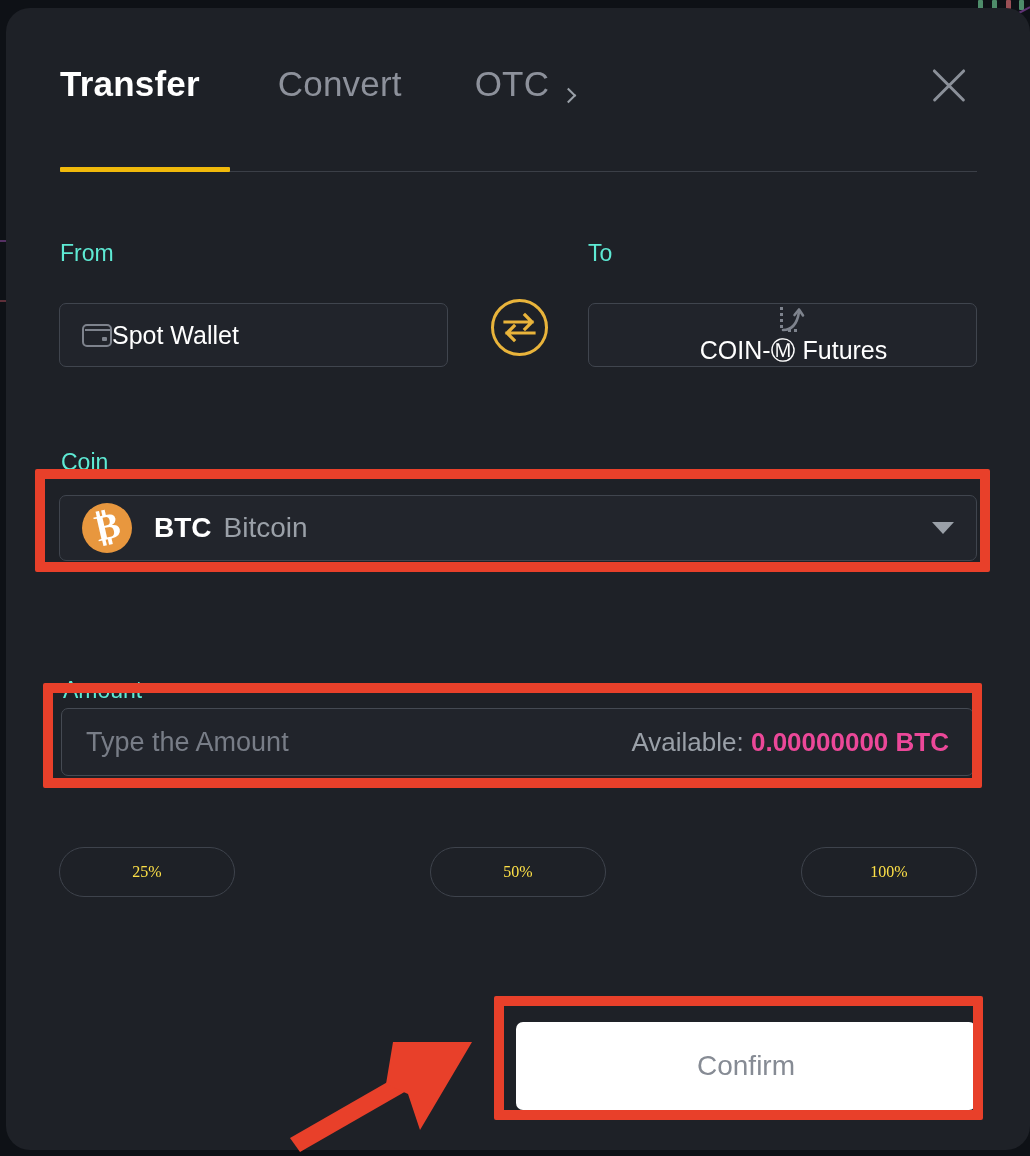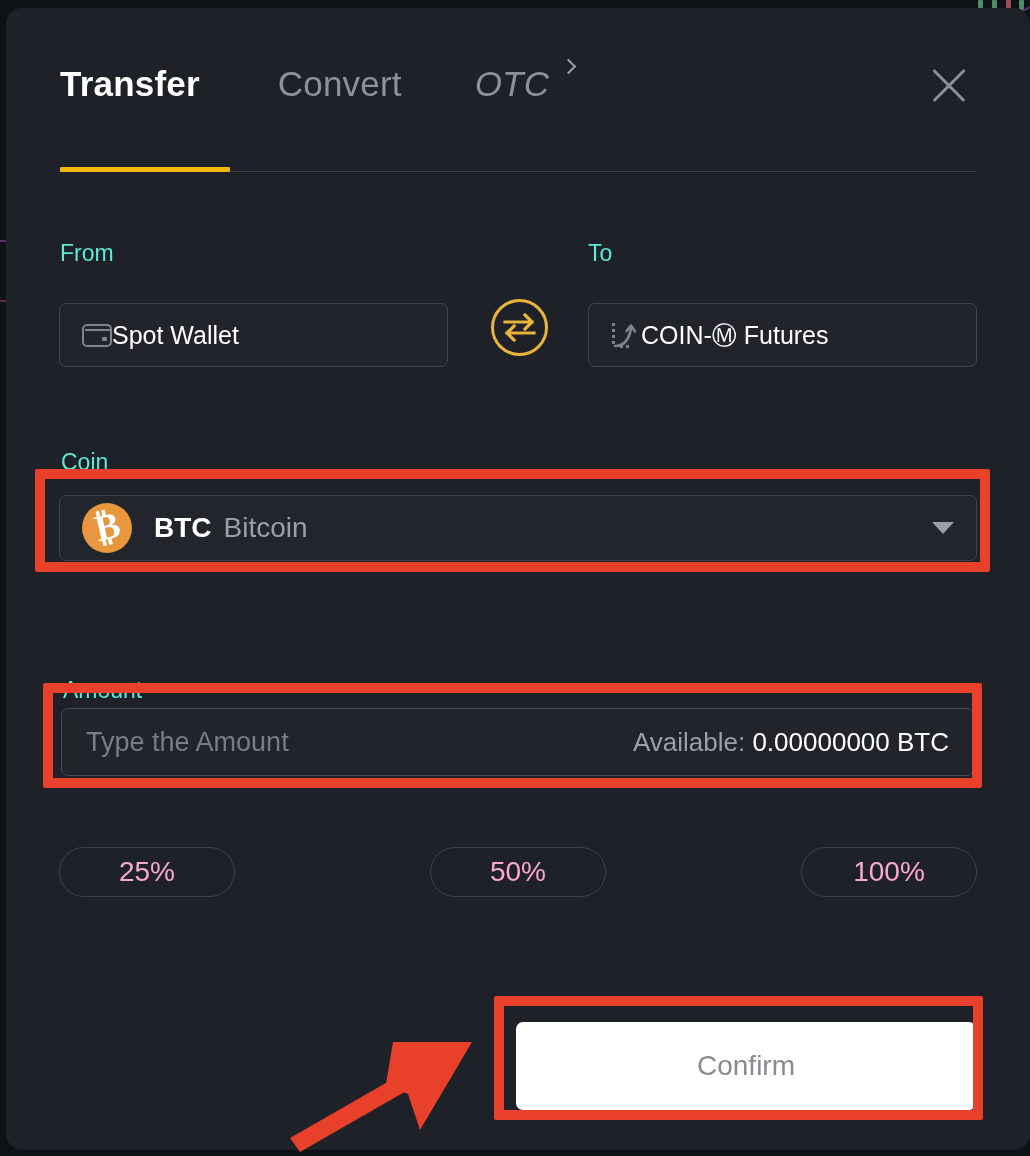--- a/index.html
+++ b/index.html
@@ -29,42 +29,42 @@
   }
 
   
   .modal {
     position: absolute;
     left: 6px;
     top: 8px;
     width: 1024px;
     height: 1142px;
     background: #1e2127;
-    border-radius: 16px;
+    border-radius: 24px;
   }
 
   
   .tabs {
     position: absolute;
     left: 54px;
     top: 56px;
     display: flex;
     align-items: baseline;
     gap: 0;
   }
   .tab {
     font-size: 35px;
     letter-spacing: .2px;
     color: #8d919b;
     white-space: nowrap;
   }
   .tab.active { color: #ffffff; font-weight: bold; }
   .tab-gap-1 { width: 78px; }
   .tab-gap-2 { width: 73px; }
-  .otc-wrap { display: flex; align-items: flex-start; gap: 14px; font-style: italic; }
+  .otc-wrap { display: flex; align-items: flex-end; gap: 14px; }
   .chev-right {
     display: inline-block;
     width: 11px; height: 11px;
     border-top: 2.5px solid #9aa0a8;
     border-right: 2.5px solid #9aa0a8;
     transform: rotate(45deg);
     position: relative;
     top: -3px;
   }
 
@@ -233,41 +233,42 @@
   .amount-ph {
     font-size: 27px;
     color: #787d87;
   }
   .avail {
     margin-left: auto;
     font-size: 26px;
     color: #9aa0a8;
     white-space: nowrap;
   }
-  .avail b { color: #ffffff; font-weight: normal; }
+  .avail b { color: #ec4899; font-weight: bold; }
 
   
   .pcts {
     position: absolute;
     left: 53px; top: 839px;
     width: 918px;
     display: flex;
     justify-content: space-between;
   }
   .pct {
     width: 176px; height: 50px;
     border: 1px solid #3e434c;
     border-radius: 25px;
     display: flex;
     align-items: center;
     justify-content: center;
-    font-size: 28px;
-    color: #f9a8d4;
+    font-size: 16px;
+    color: #fde047;
     background: #1e2127;
     cursor: pointer;
+    font-family: Liberation Serif, serif;
   }
 
   
   .confirm-btn {
     position: absolute;
     left: 510px; top: 1014px;
     width: 460px; height: 88px;
     background: #ffffff;
     border-radius: 7px;
     display: flex;
@@ -339,21 +340,21 @@
     </div>
 
     <div class="swap-btn">
       <svg width="51" height="51" viewBox="0 0 51 51">
         <path d="M11 20 H38 M31 13 L38 20 L31 27" fill="none" stroke="#e9b43b" stroke-width="3.2" stroke-linecap="square" stroke-linejoin="miter"></path>
         <path d="M40 31 H13 M20 24 L13 31 L20 38" fill="none" stroke="#e9b43b" stroke-width="3.2" stroke-linecap="square" stroke-linejoin="miter"></path>
       </svg>
     </div>
 
     <div class="field-label" style="left:582px; top:232px;">To</div>
-    <div class="wallet-box" style="left:582px; top:295px; width:389px;">
+    <div class="wallet-box" style="left:582px; top:295px; width:389px;flex-direction:column;">
       <svg class="ico-futures" viewBox="0 0 30 30">
         <g fill="#7e838d">
           <rect x="1" y="3" width="3" height="3"></rect>
           <rect x="1" y="9" width="3" height="3"></rect>
           <rect x="1" y="15" width="3" height="3"></rect>
           <rect x="1" y="21" width="3" height="3"></rect>
           <rect x="9" y="25" width="3" height="3"></rect>
           <rect x="15" y="25" width="3" height="3"></rect>
         </g>
         <path d="M4 26 C12 26 18 21 20 8" fill="none" stroke="#7e838d" stroke-width="2.6" stroke-linecap="round"></path>

